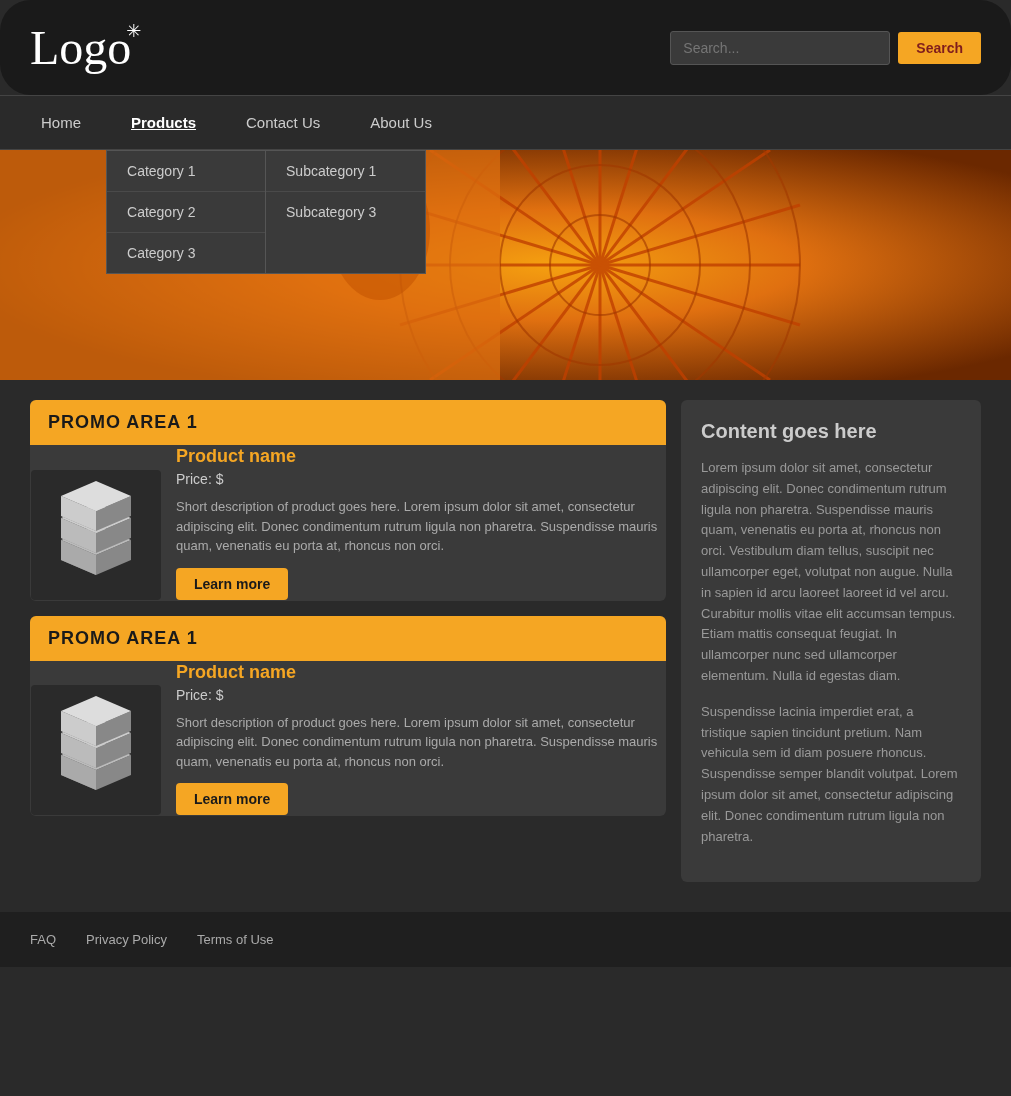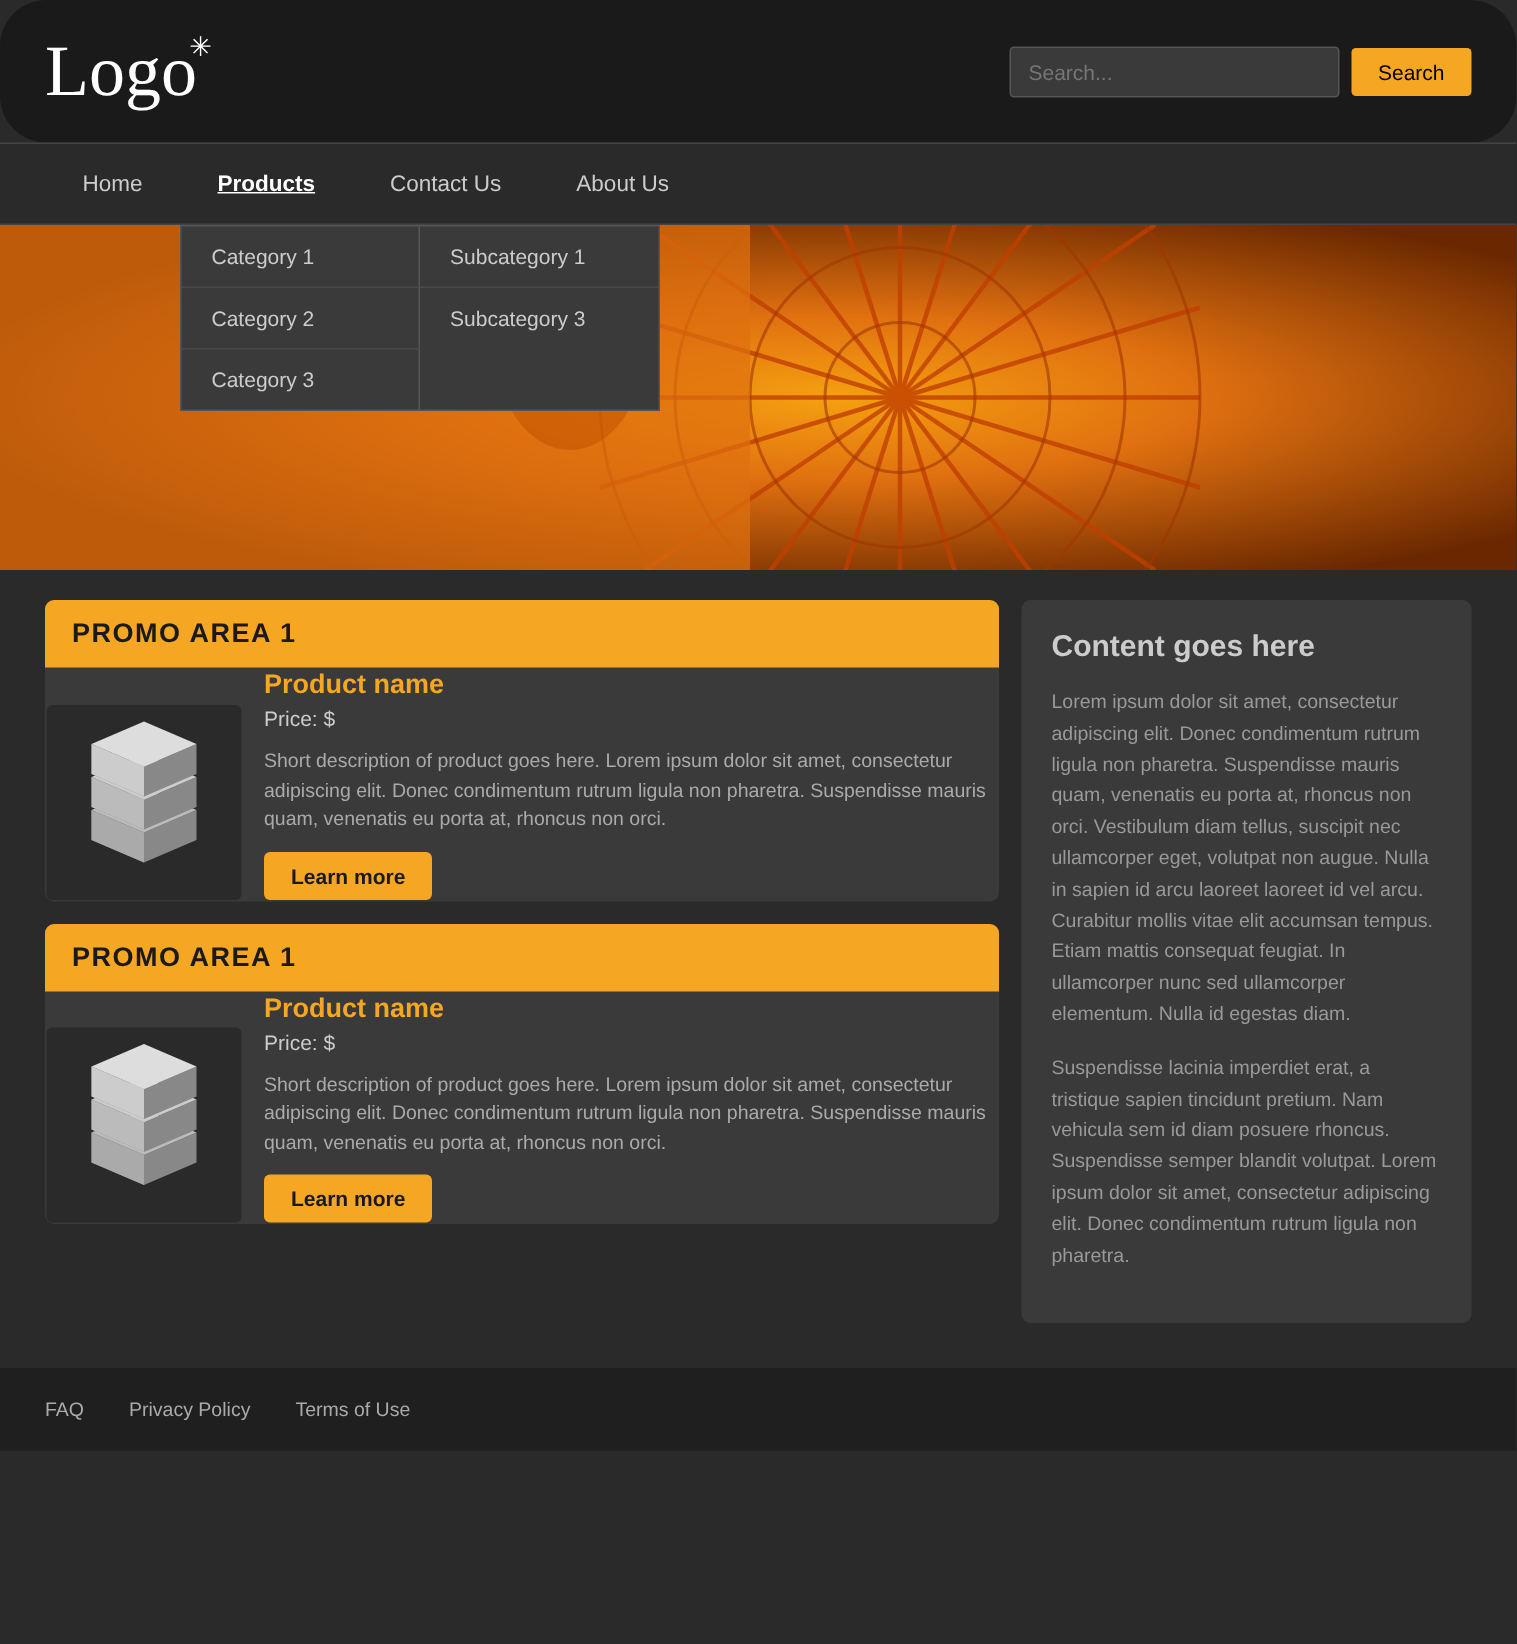--- a/index.html
+++ b/index.html
@@ -42,36 +42,36 @@
       background: #3a3a3a;
       border: 1px solid #555;
       color: #aaa;
       padding: 8px 12px;
       width: 220px;
       font-size: 14px;
       border-radius: 3px;
     }
     .search-button {
       background: #f5a623;
-      color: #000000;
+      color: #7f1d1d;
       border: none;
       padding: 8px 18px;
       font-size: 14px;
-      font-weight: normal;
+      font-weight: bold;
       cursor: pointer;
       border-radius: 3px;
       text-align: right;
     }
 
     
     .nav {
       background: #2a2a2a;
       border-top: 1px solid #444;
       border-bottom: 1px solid #444;
-      padding: 0 30px;
+      padding: 0 16px;
       display: flex;
       align-items: center;
       height: 55px;
       position: relative;
     }
     .nav-item {
       padding: 0 25px;
       height: 55px;
       display: flex;
       align-items: center;

